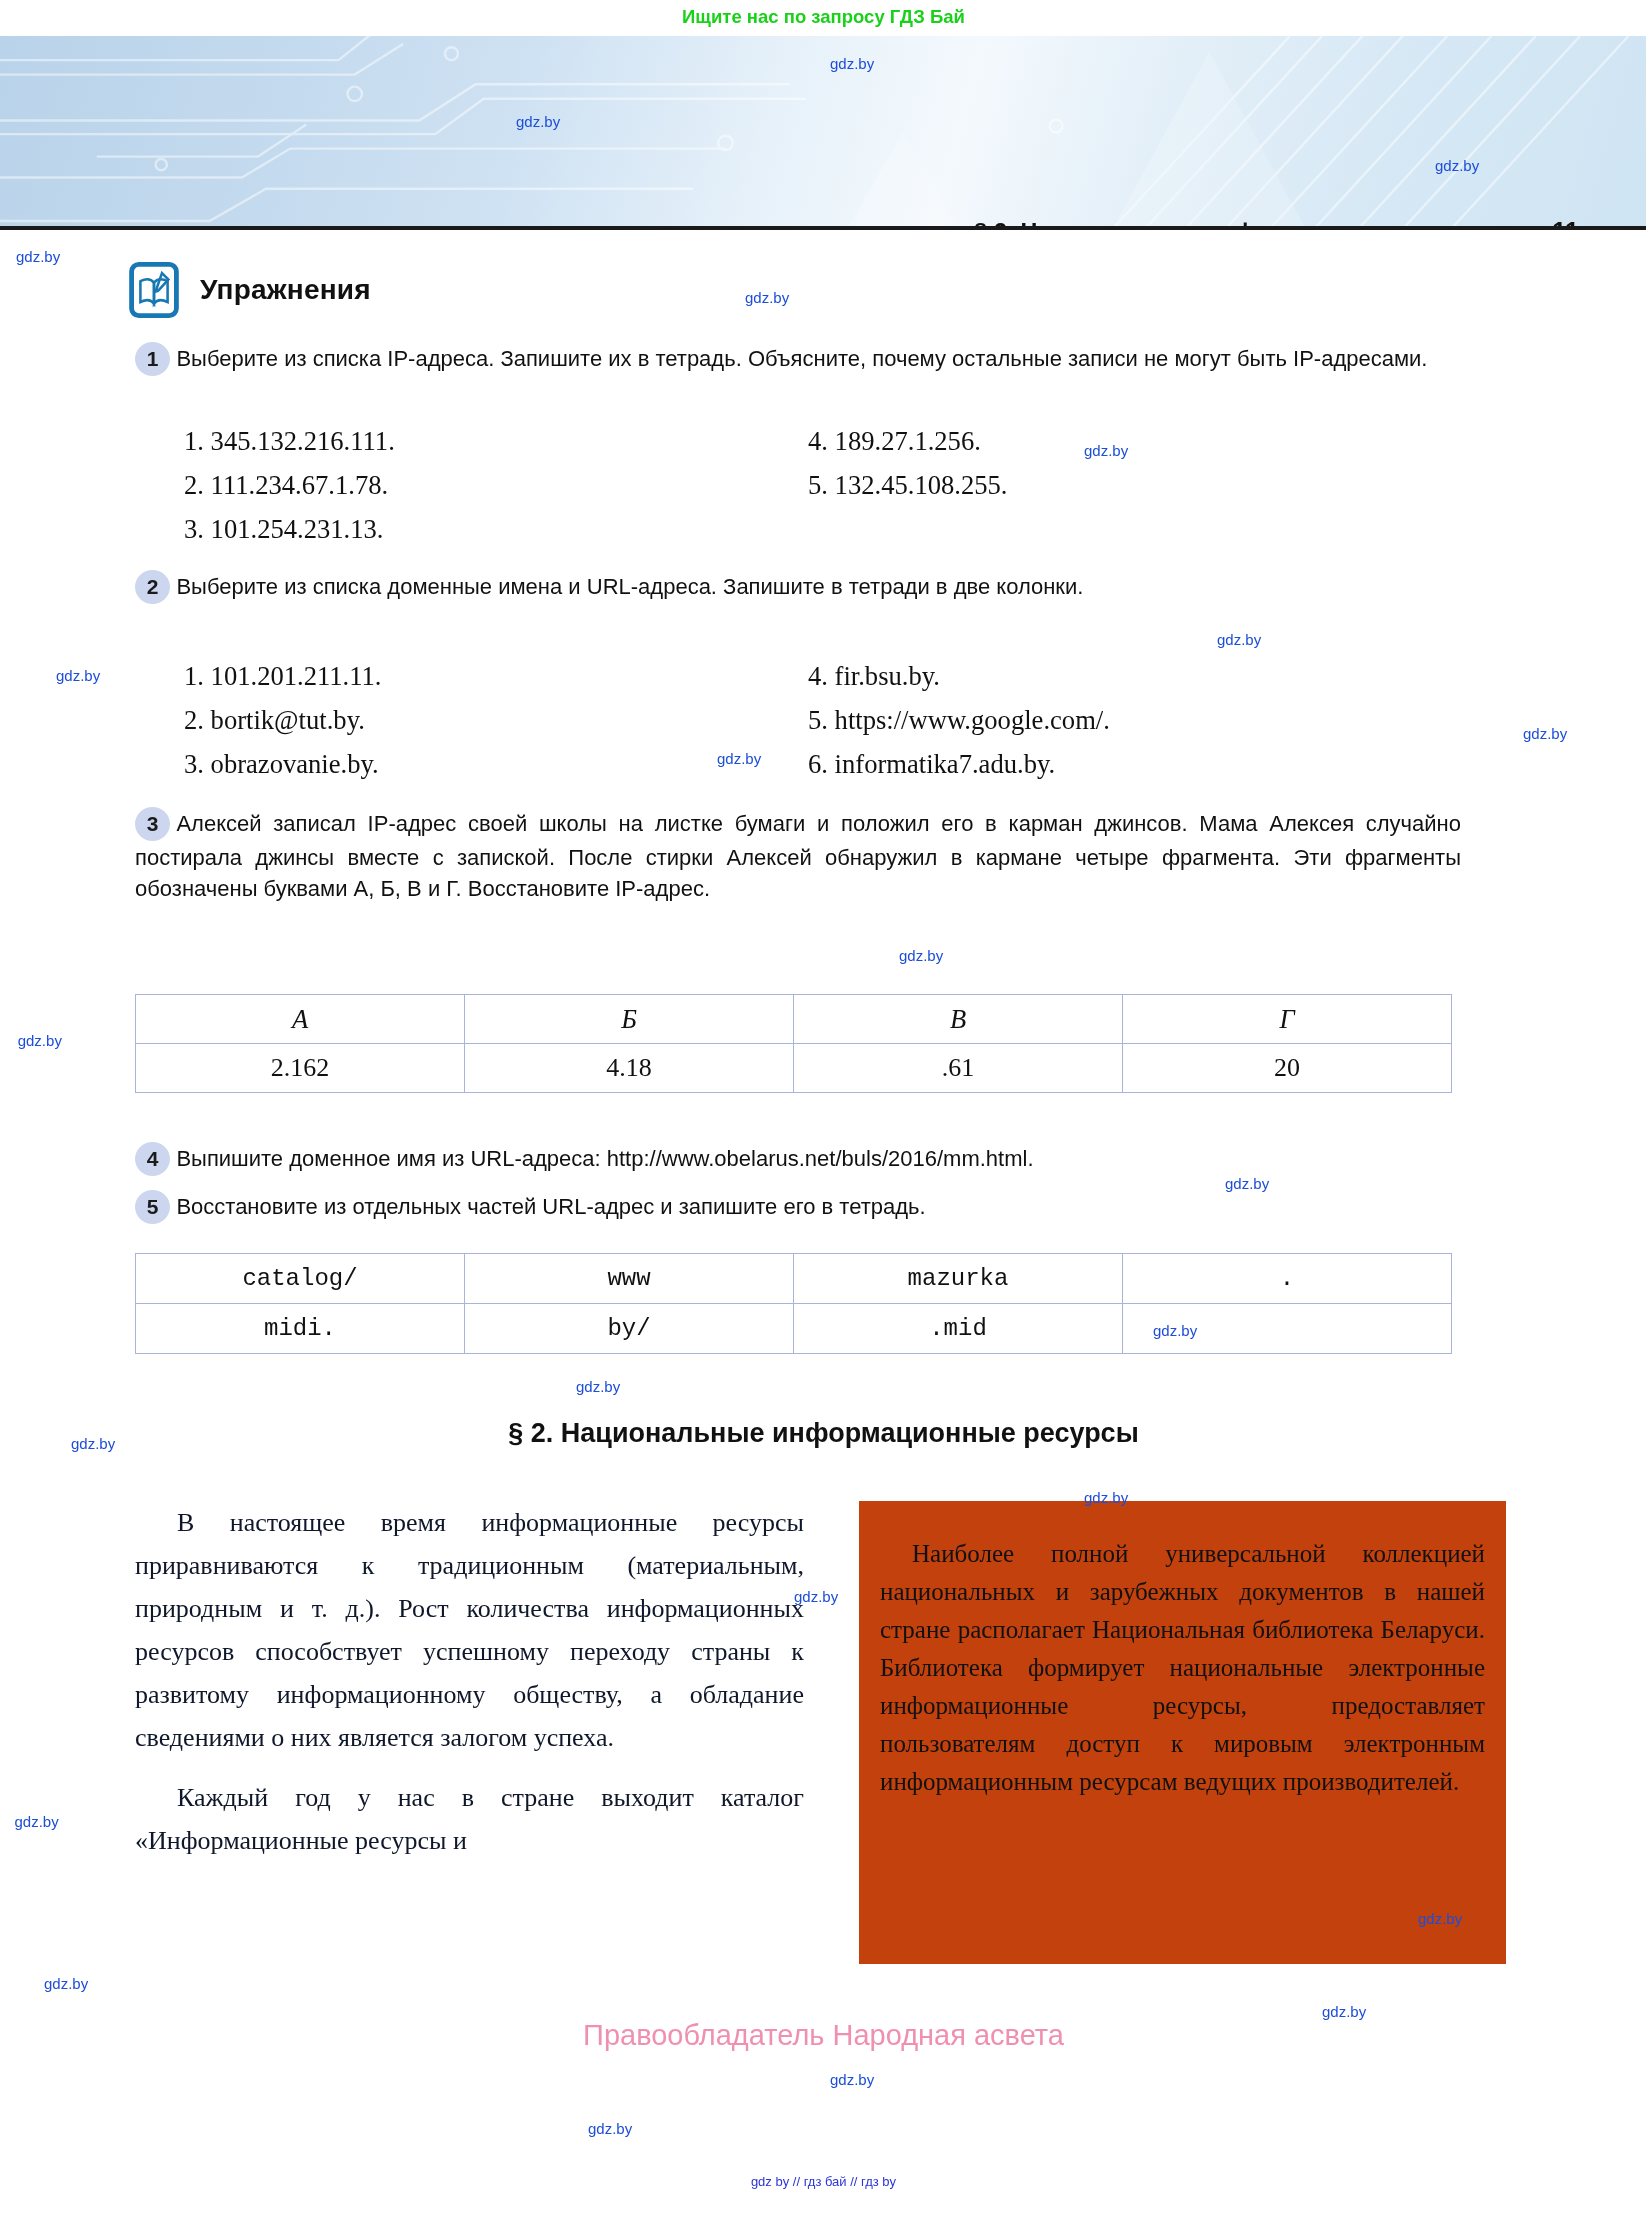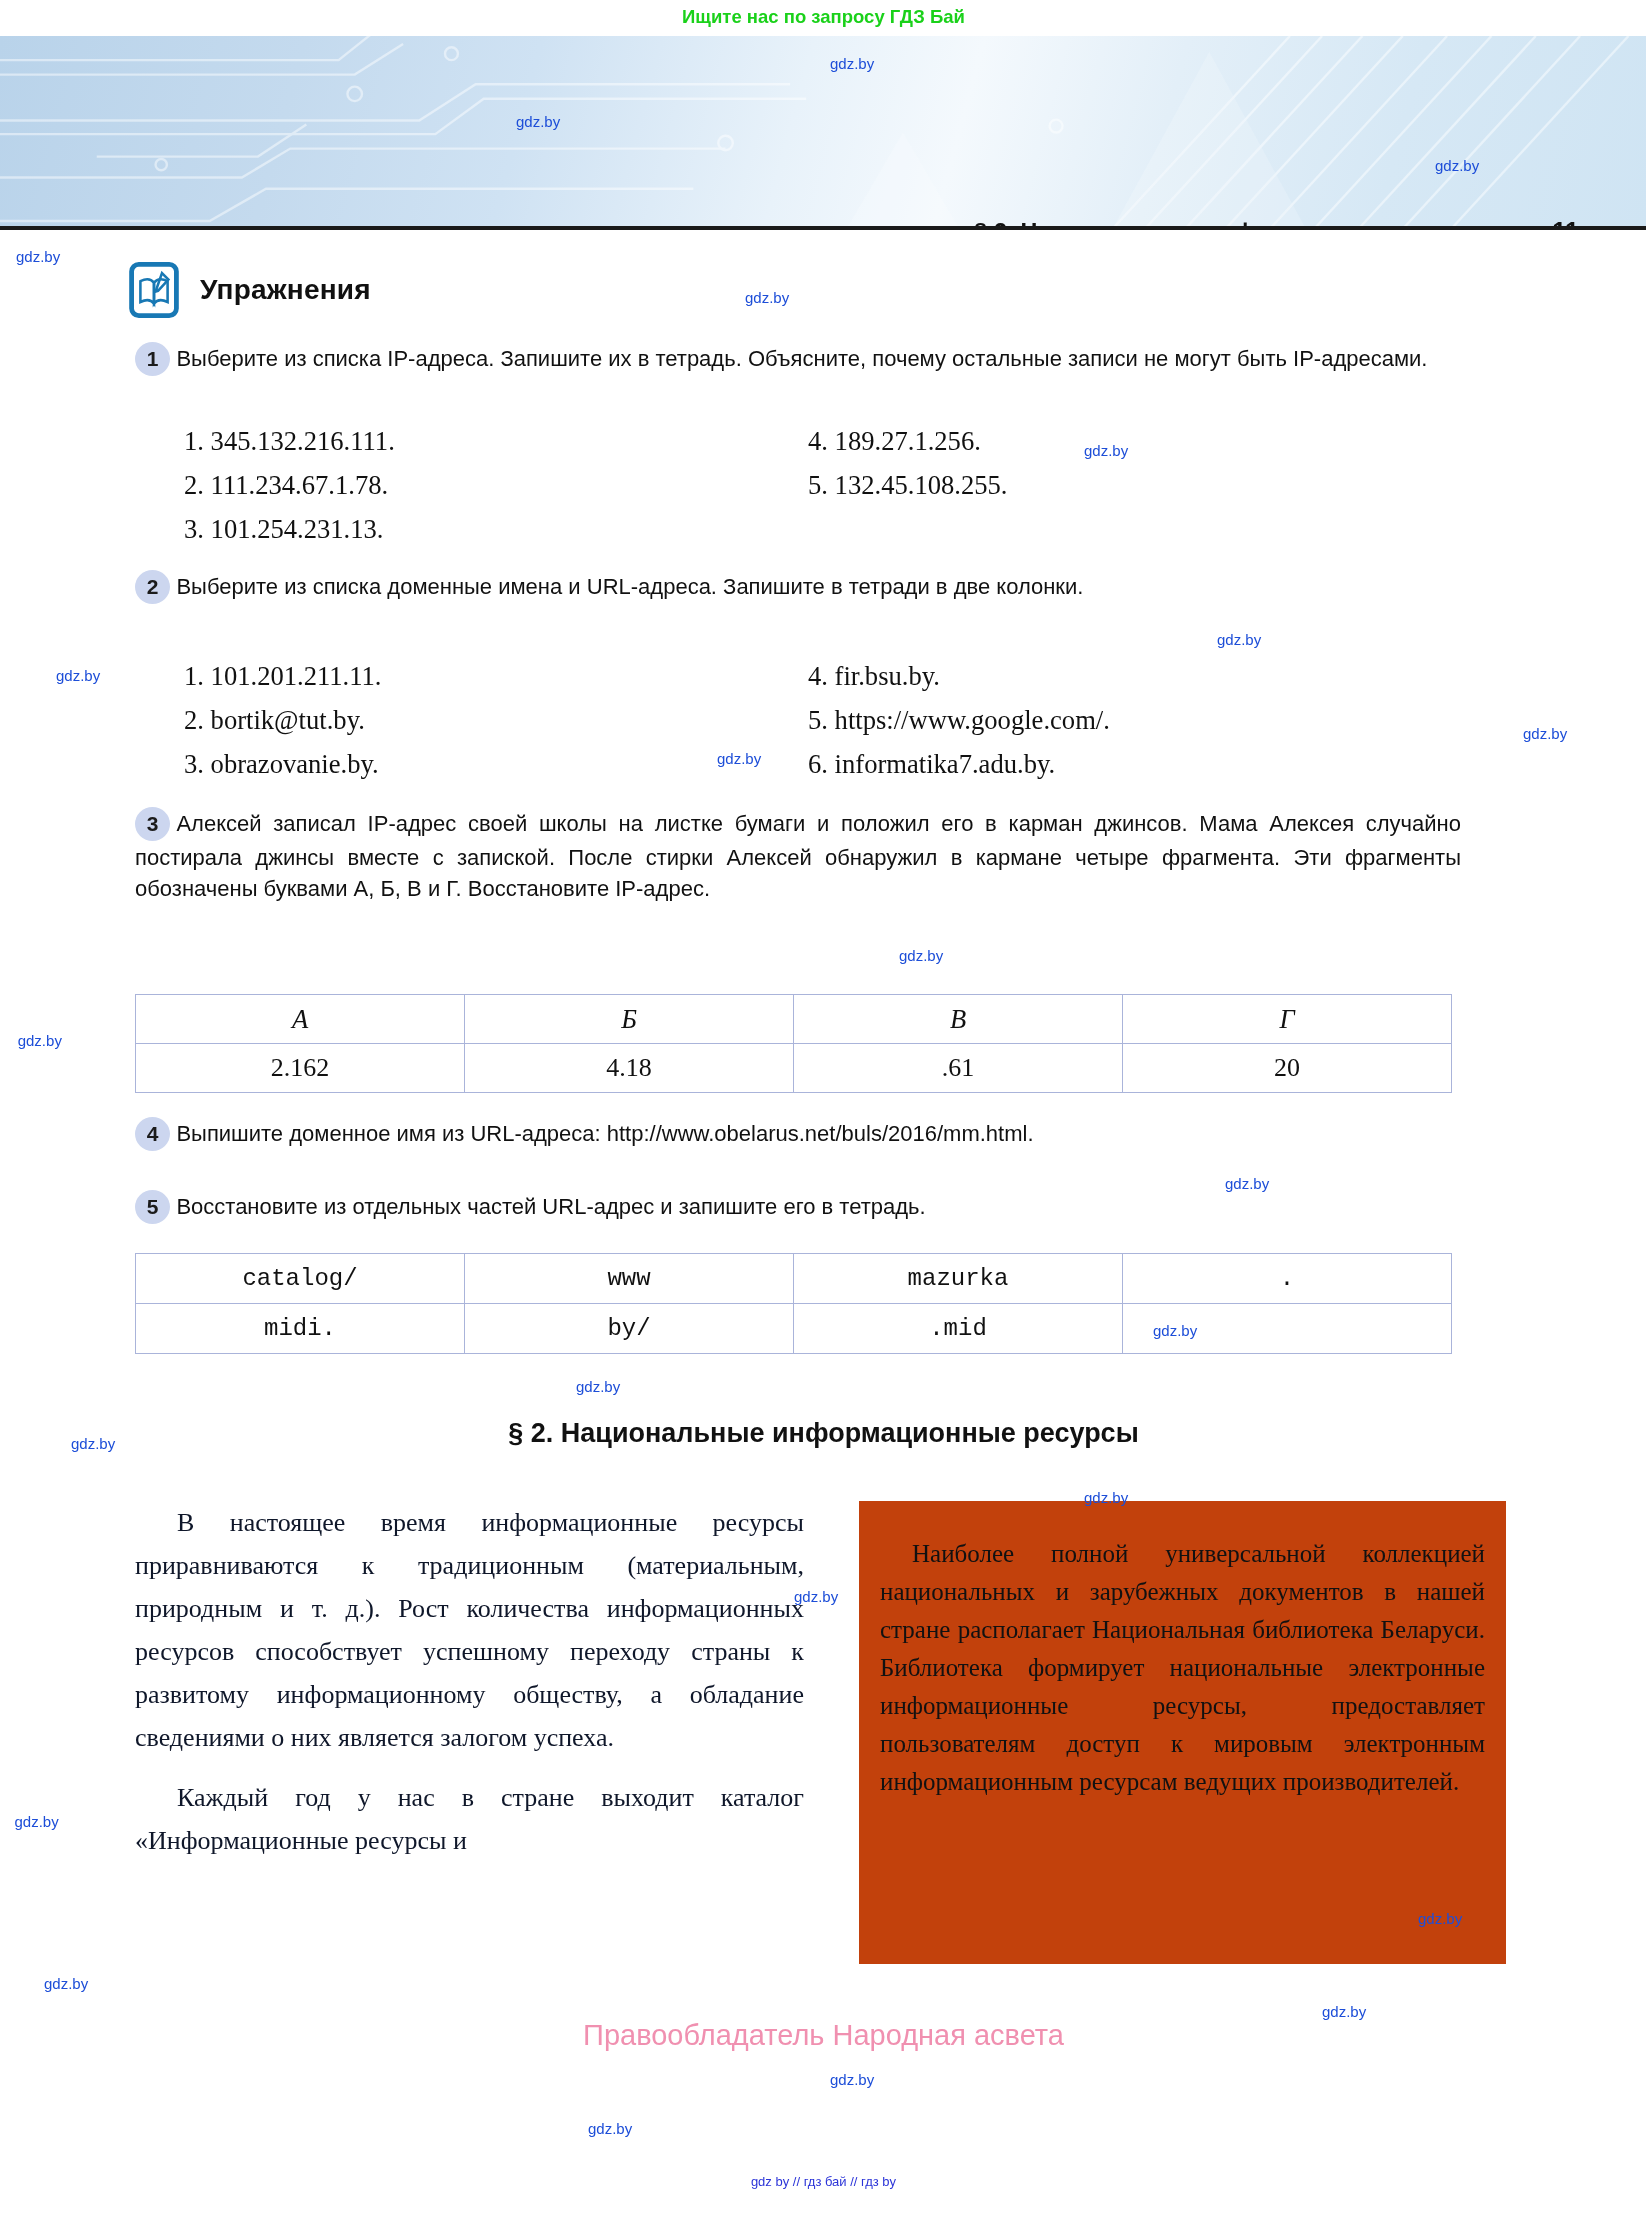--- a/index.html
+++ b/index.html
@@ -238,21 +238,21 @@
     </tr>
     <tr>
       <td>2.162</td>
       <td>4.18</td>
       <td>.61</td>
       <td>20</td>
     </tr>
   </tbody>
     </table>
 
-  <div class="item" style="left:135px;top:1118px;width:1330px;">
+  <div class="item" style="left:135px;top:1143px;width:1330px;">
     <div class="qtext">
       <span class="bullet">4</span><span>Выпишите доменное имя из URL-адреса: http://www.obelarus.net/buls/2016/mm.html.</span>
     </div>
   </div>
 
   <div class="item" style="left:135px;top:1191px;width:1330px;">
     <div class="qtext">
       <span class="bullet">5</span><span>Восстановите из отдельных частей URL-адрес и запишите его в тетрадь.</span>
     </div>
   </div>

